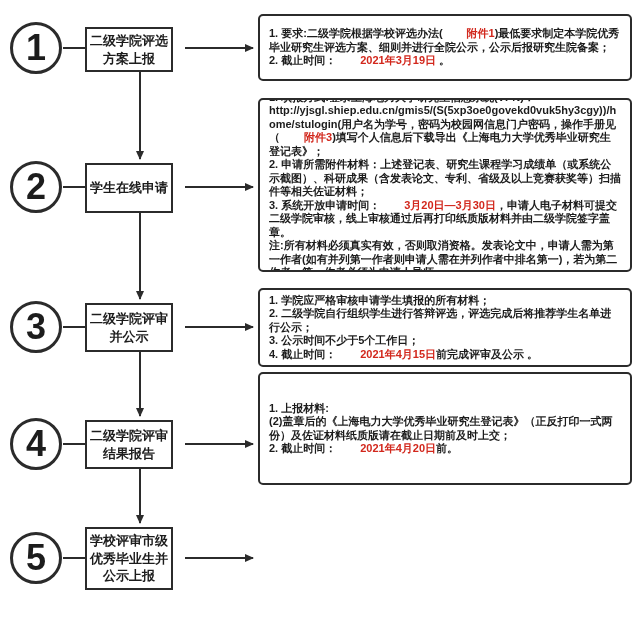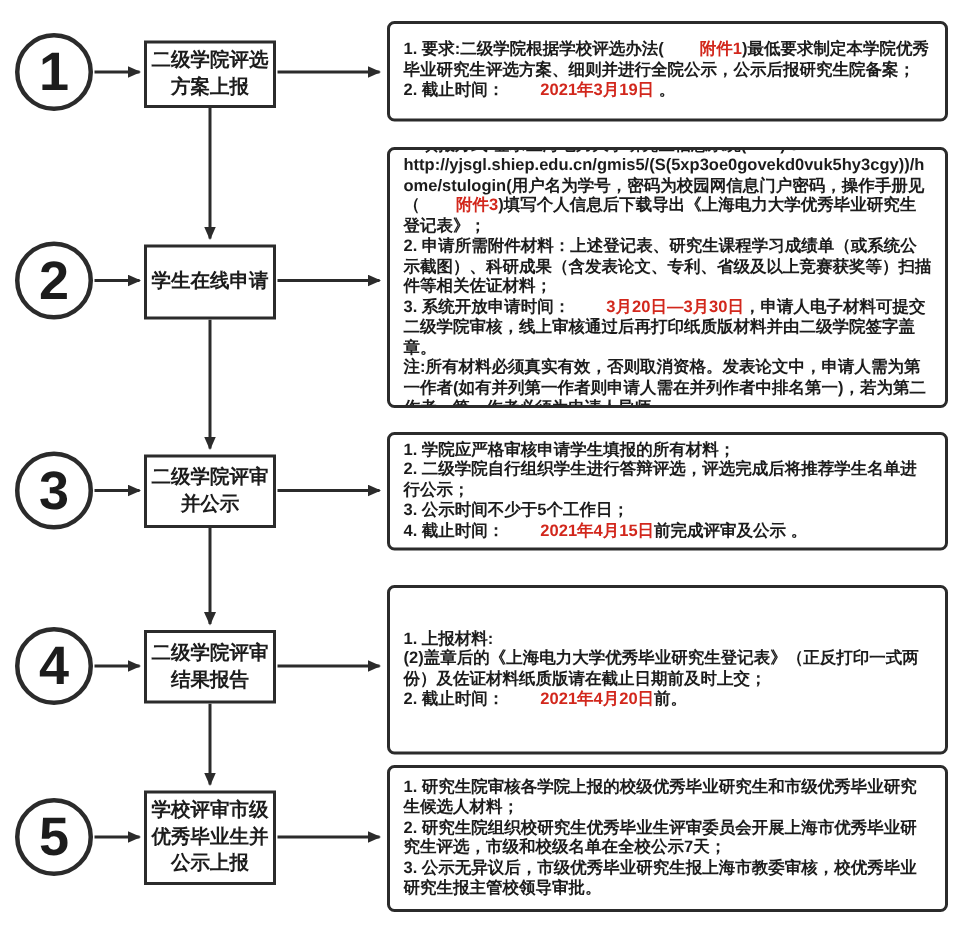--- a/index.html
+++ b/index.html
@@ -29,33 +29,32 @@
     background: #ffffff;
     display: flex;
     align-items: center;
     justify-content: center;
     font-size: 36px;
     font-weight: bold;
     line-height: 1;
   }
   .stepbox {
     position: absolute;
-    left: 96px;
+    left: 85px;
     width: 88px;
     border: 2px solid #2b2b2b;
     box-sizing: border-box;
     background: #ffffff;
     display: flex;
     align-items: center;
     justify-content: center;
     text-align: center;
     font-size: 13px;
     font-weight: bold;
     line-height: 1.35;
-    font-family: Liberation Mono, monospace;
   }
   .detailbox {
     position: absolute;
     left: 258px;
     width: 374px;
     border: 2px solid #2b2b2b;
     border-radius: 5px;
     box-sizing: border-box;
     background: #ffffff;
     padding: 5px 9px;
@@ -139,31 +138,26 @@
       <p><span>3. 公示时间不少于5个工作日；</span></p>
       <p><span>4. 截止时间：</span><span class="red">2021年4月15日</span><span>前完成评审及公示 。</span></p>
     </div>
 
   <div class="circle" style="top:418px">
     <span>4</span>
   </div>
   <div class="stepbox" style="top:420px;height:49px">
     <span>二级学院评审<br>结果报告</span>
   </div>
-  <div class="detailbox" style="top:390px;height:113px">
+  <div class="detailbox" style="top:372px;height:113px">
       <p><span>1. 上报材料:</span></p>
       <p><span>(2)盖章后的《上海电力大学优秀毕业研究生登记表》（正反打印一式两份）及佐证材料纸质版请在截止日期前及时上交；</span></p>
       <p><span>2. 截止时间：</span><span class="red">2021年4月20日</span><span>前。</span></p>
     </div>
 
   <div class="circle" style="top:532px">
     <span>5</span>
   </div>
   <div class="stepbox" style="top:527px;height:63px">
     <span>学校评审市级<br>优秀毕业生并<br>公示上报</span>
   </div>
-  <div class="detailbox" style="top:510px;height:98px">
-      <p><span>1. 研究生院审核各学院上报的校级优秀毕业研究生和市级优秀毕业研究生候选人材料；</span></p>
-      <p><span>2. 研究生院组织校研究生优秀毕业生评审委员会开展上海市优秀毕业研究生评选，市级和校级名单在全校公示7天；</span></p>
-      <p><span>3. 公示无异议后，市级优秀毕业研究生报上海市教委审核，校优秀毕业研究生报主管校领导审批。</span></p>
-    </div>
 
 </div>
 
 </body></html>

